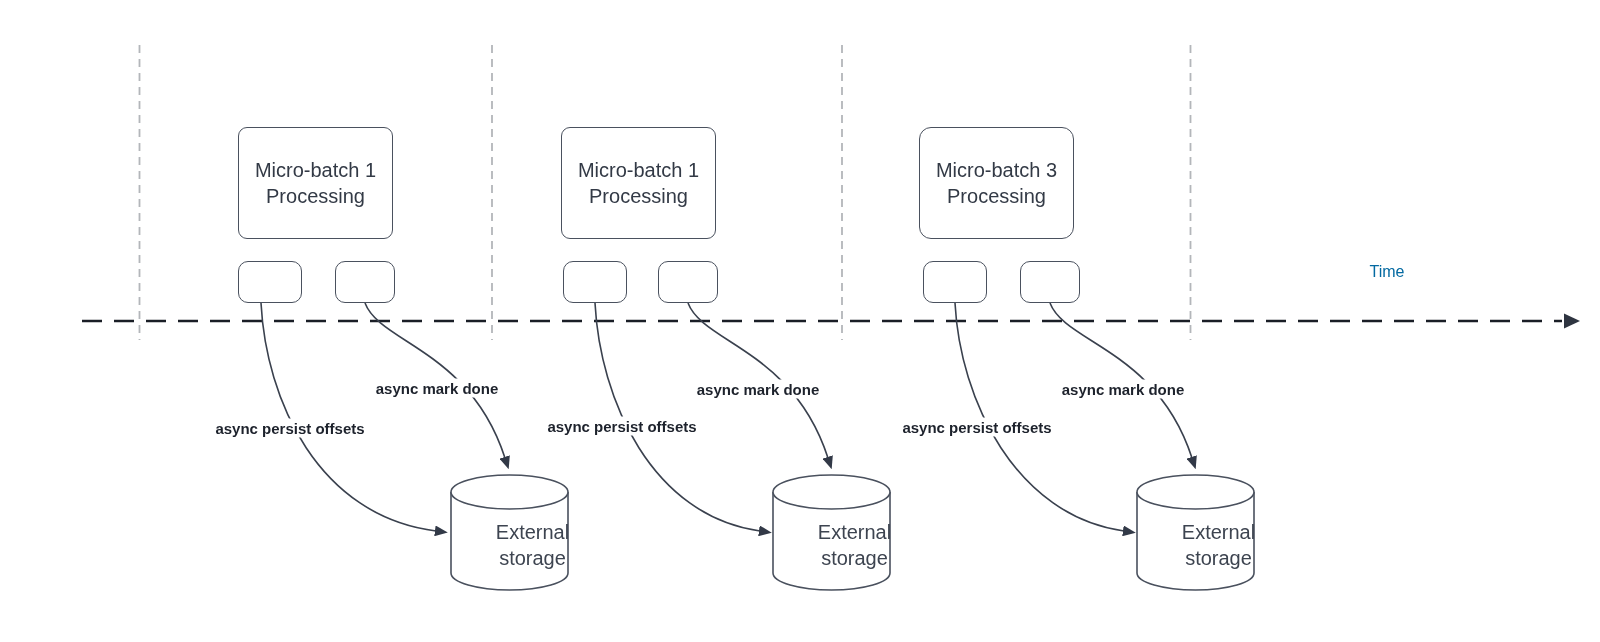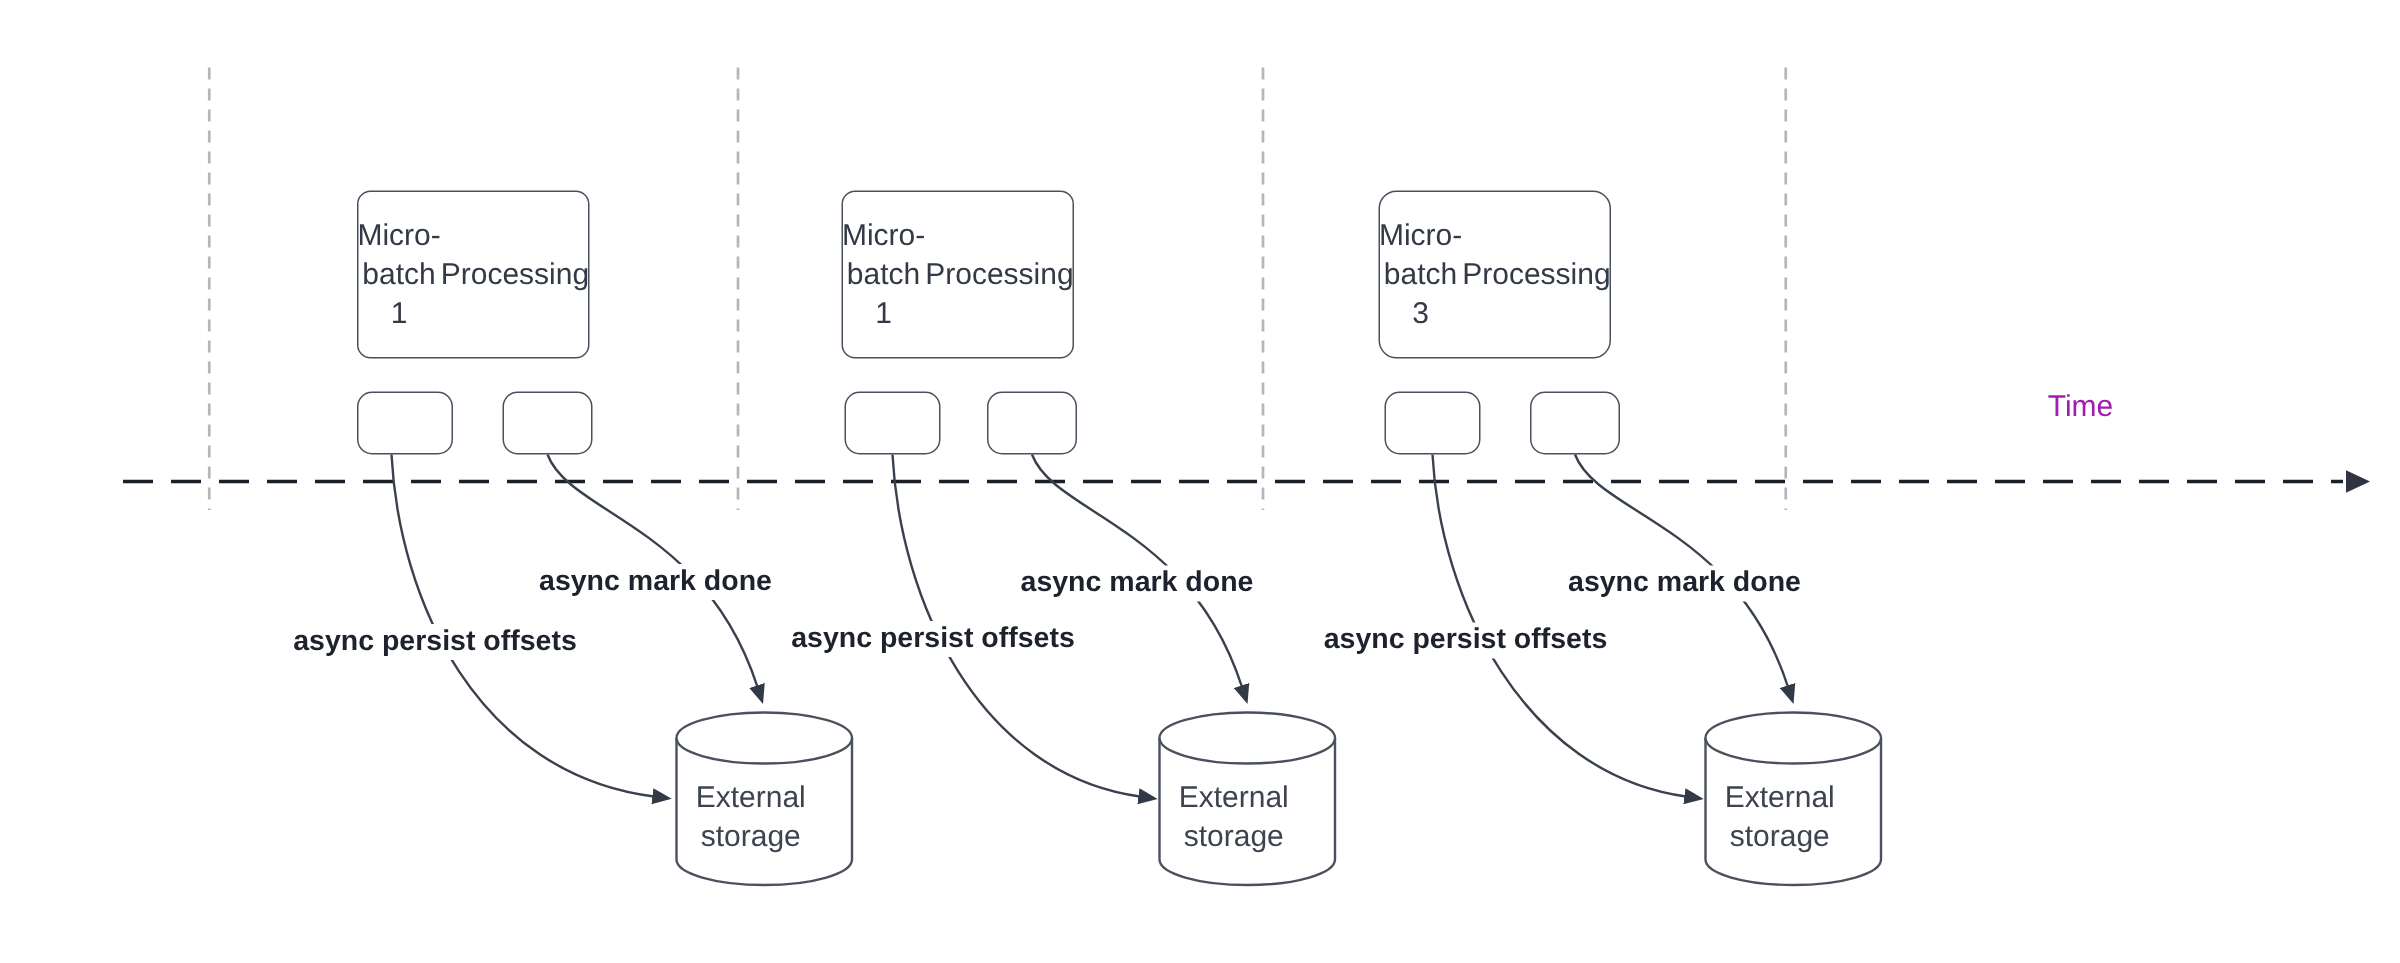--- a/index.html
+++ b/index.html
@@ -13,21 +13,21 @@
   }
   .layer { position: absolute; left: 0; top: 0; }
   .bigbox {
     position: absolute;
     width: 155px;
     height: 112px;
     border: 1.5px solid #4a515e;
     border-radius: 9px;
     background: #ffffff;
     display: flex;
-    flex-direction: row;
+    flex-direction: column;
     align-items: center;
     justify-content: center;
     text-align: center;
     color: #333a46;
     font-size: 20px;
     line-height: 26px;
     box-sizing: border-box;
     z-index: 2;
   }
   .smallbox {
@@ -35,42 +35,43 @@
     height: 42px;
     border: 1.5px solid #4a515e;
     border-radius: 10px;
     background: #ffffff;
     box-sizing: border-box;
     z-index: 2;
   }
   .conn-label {
     position: absolute;
     transform: translate(-50%, -50%);
-    font-size: 19px;
+    font-size: 15px;
     font-weight: 700;
     color: #1d222c;
     background: #ffffff;
     padding: 1px 4px;
     white-space: nowrap;
     z-index: 3;
   }
   .cyl-text {
     position: absolute;
     width: 99px;
     text-align: center;
     font-size: 20px;
     line-height: 26px;
     color: #3d4450;
     z-index: 3;
+    padding-left: 32px;
   }
   .time-label {
     position: absolute;
     transform: translate(-50%, -50%);
-    font-size: 20px;
-    color: #a21caf;
+    font-size: 16px;
+    color: #0369a1;
     z-index: 3;
     white-space: nowrap;
   }
 </style>
 </head>
 <body>
 
 <div class="canvas">
 
   <svg class="layer" width="1600" height="642" viewBox="0 0 1600 642">

